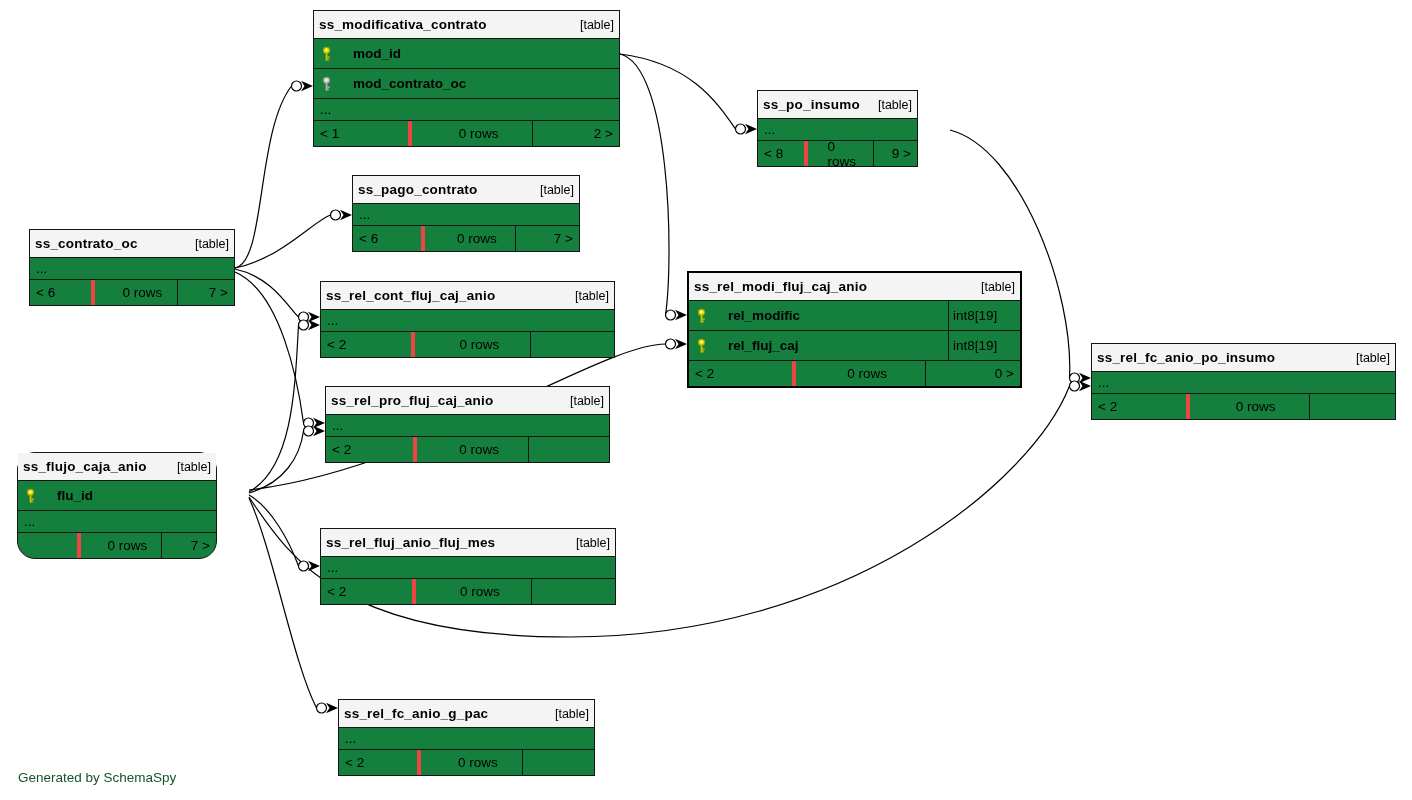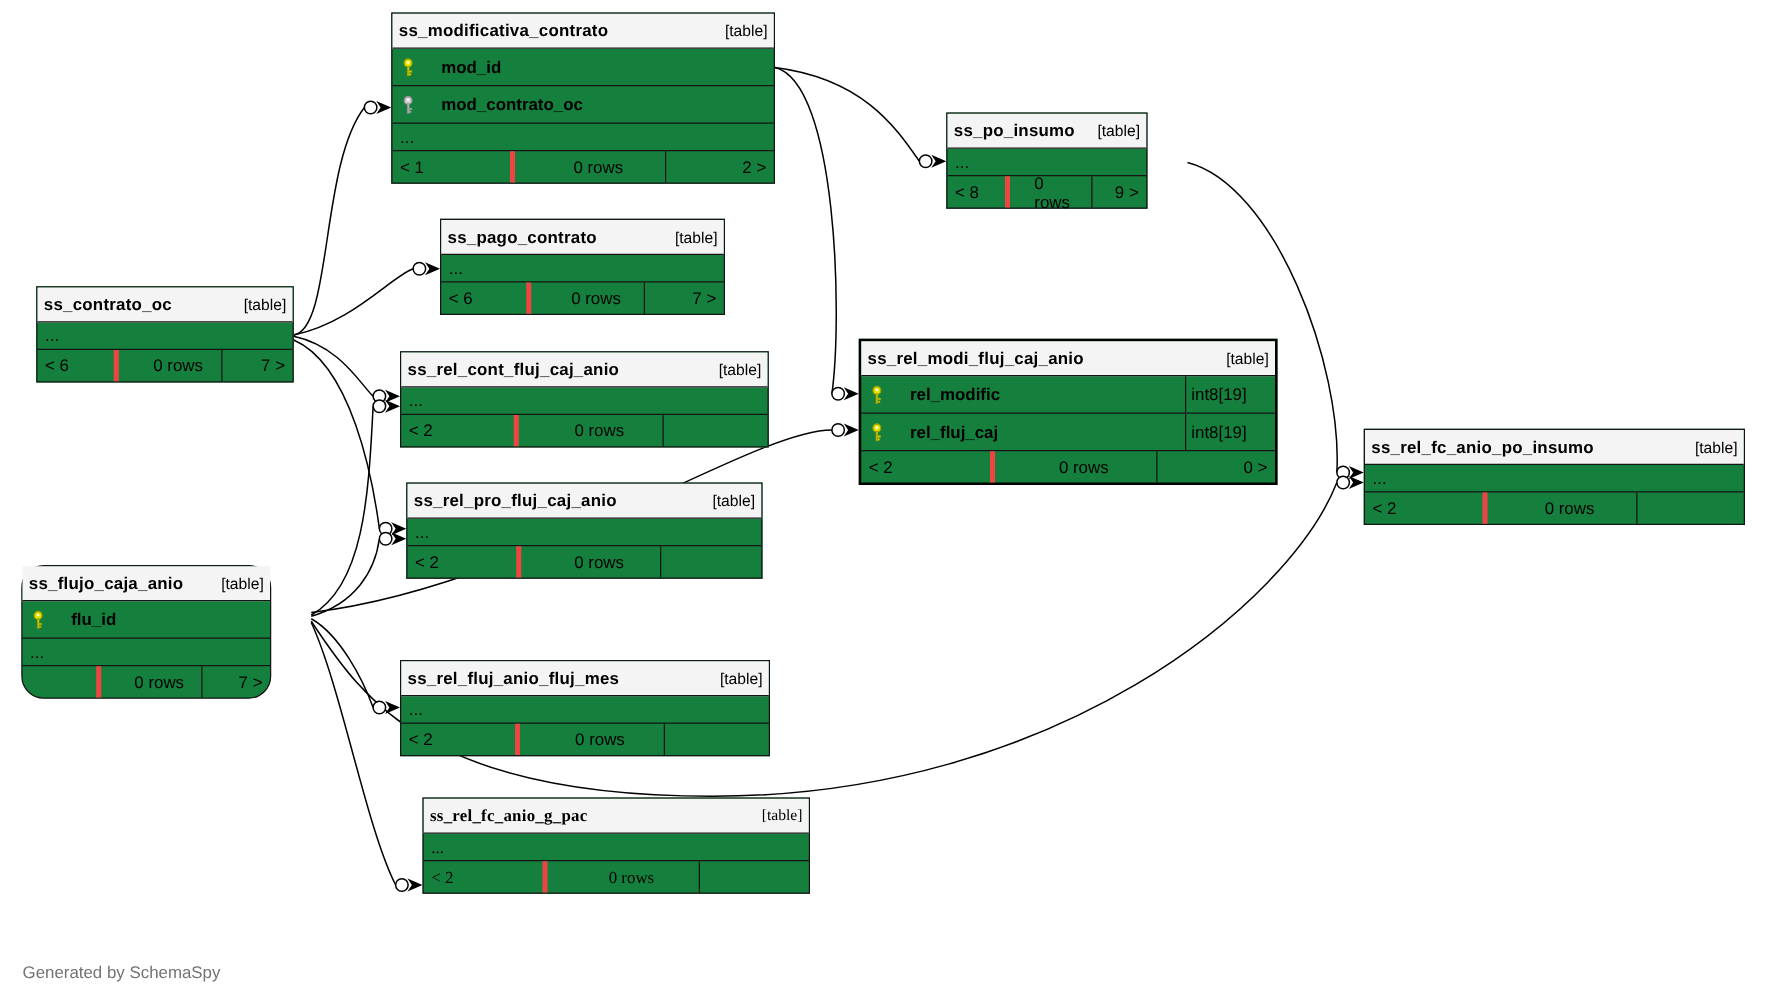--- a/index.html
+++ b/index.html
@@ -13,21 +13,21 @@
   .col-row{display:flex;align-items:center;height:29px;border-bottom:1px solid #141414;padding-left:7px;}
   .key-icon{width:12px;height:16px;flex:0 0 12px;}
   .col-name{margin-left:20px;font-weight:bold;}
   .col-type{margin-left:auto;border-left:1px solid #141414;width:72px;align-self:stretch;display:flex;align-items:center;padding-left:4px;box-sizing:border-box;}
   .ellipsis-row{height:21px;border-bottom:1px solid #141414;padding-left:6px;display:flex;align-items:center;line-height:10px;}
   .footer-row{display:flex;height:25px;align-items:stretch;}
   .fcell{display:flex;align-items:center;padding:0 6px;box-sizing:border-box;}
   .fcell.fleft{flex:1;}
   .fcell.fcenter{flex:1.15;justify-content:center;border-left:4px solid #ef4444;padding-left:19px;}
   .fcell.fright{flex:0.9;justify-content:flex-end;border-left:1px solid #141414;}
-  .credit{position:absolute;left:18px;top:770px;z-index:2;font-size:13.5px;color:#737373;}
+  .credit{position:absolute;left:18px;top:770px;z-index:2;font-size:13.5px;color:#14532d;}
 </style>
 </head>
 <body>
 
 <div class="canvas">
   <svg id="edges" width="1412" height="800">
       <g>
         <path d="M235,268 C266,263 256,132 291.5,86" fill="none" stroke="#000" stroke-width="1.2"></path>
         <circle cx="296.5" cy="86" r="5" fill="#fff" stroke="#000" stroke-width="1.2"></circle>
         <polygon points="313,86 301,80.8 304.5,86 301,91.2" fill="#000"></polygon>
@@ -258,21 +258,21 @@
           <span class="tbl-name">ss_rel_fluj_anio_fluj_mes</span>
           <span class="tbl-badge">[table]</span>
         </div>
         <div class="ellipsis-row">...</div>
         <div class="footer-row">
           <div class="fcell fleft">&lt; 2</div>
           <div class="fcell fcenter">0 rows</div>
           <div class="fcell fright"></div>
         </div>
       </div>
-      <div class="tbl" style="left: 338px; top: 638px; width: 310px; font-family: Liberation Serif, serif;">
+      <div class="tbl" style="left: 338px; top: 699px; width: 257px;">
         <div class="tbl-title">
           <span class="tbl-name">ss_rel_fc_anio_g_pac</span>
           <span class="tbl-badge">[table]</span>
         </div>
         <div class="ellipsis-row">...</div>
         <div class="footer-row">
           <div class="fcell fleft">&lt; 2</div>
           <div class="fcell fcenter">0 rows</div>
           <div class="fcell fright"></div>
         </div>

